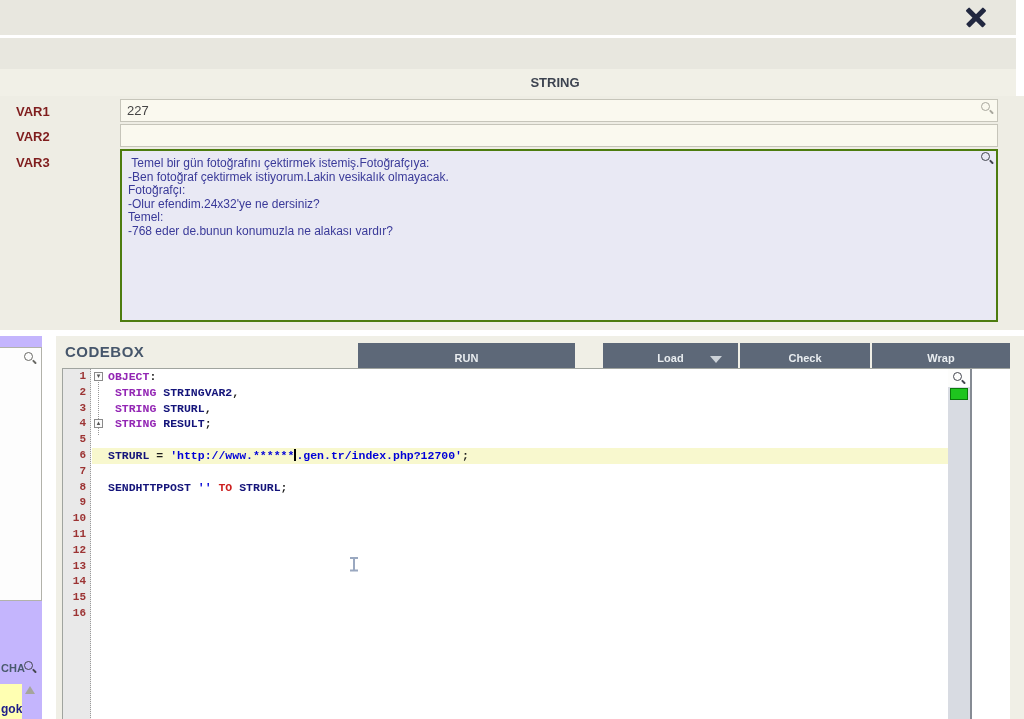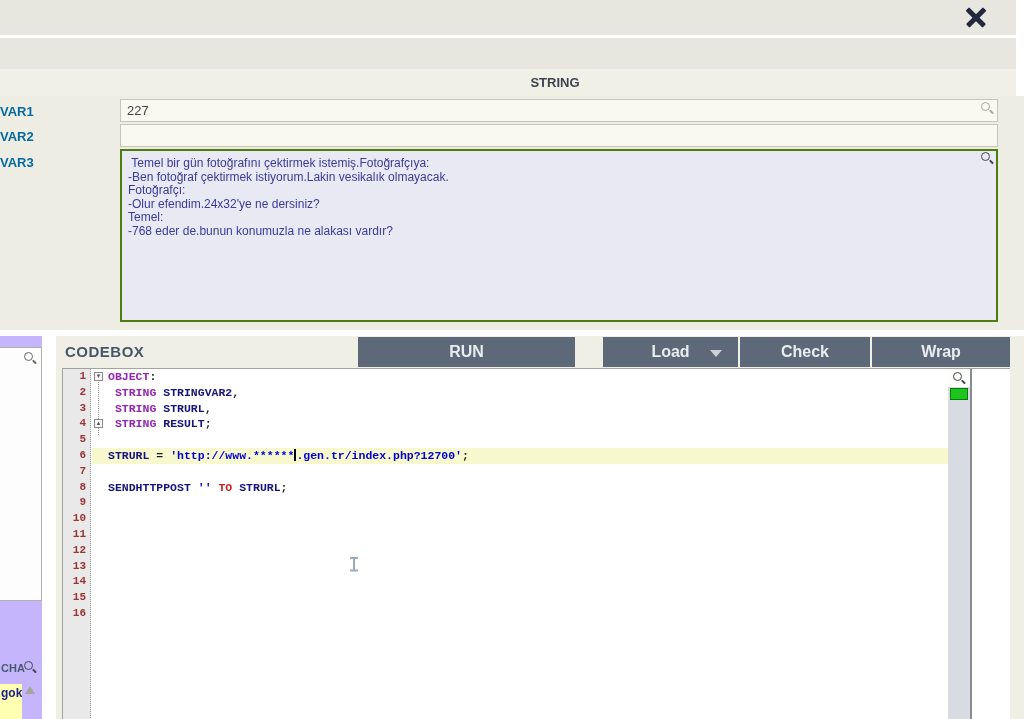--- a/index.html
+++ b/index.html
@@ -16,21 +16,21 @@
 
   
   .close-btn { position:absolute; left:962px; top:3px; width:28px; height:28px; cursor:pointer; }
   .close-btn::before, .close-btn::after { content:""; position:absolute; left:2px; top:12px;
       width:24px; height:4.5px; background:#222840; border-radius:1px; }
   .close-btn::before { transform:rotate(45deg); }
   .close-btn::after  { transform:rotate(-45deg); }
 
   
   .content { position:absolute; left:0; top:96px; width:1024px; height:234px; background:#eeede4; }
-  .fld-label { position:absolute; left:0; font-size:13px; font-weight:600; color:#0369a1; }
+  .fld-label { position:absolute; left:16px; font-size:13px; font-weight:600; color:#7f1d1d; }
   .txt-input { position:absolute; left:120px; width:878px; height:23px; background:#faf9ef;
                border:1px solid #c6c5ba; font-size:13px; color:#454545; padding:2px 18px 2px 6px;
                font-family:"Liberation Sans", sans-serif; }
   .var3-box { position:absolute; left:120px; top:53px; width:878px; height:173px;
               background:#e9e9f4; border:2px solid #4d7c0f; padding:6px 18px 4px 6px; }
   .var3-text { font-size:12px; line-height:13.5px; color:#3a3a99; white-space:pre-wrap;
                font-family:"Liberation Sans", sans-serif; }
 
   
   .mag { position:absolute; width:13px; height:13px; }
@@ -47,32 +47,32 @@
 
   
   .bottom { position:absolute; left:0; top:336px; width:1024px; height:383px; background:#ffffff; }
 
   
   .left-strip { position:absolute; left:0; top:0; width:42px; height:383px; background:#c4b5fd; }
   .left-listbox { position:absolute; left:-2px; top:11px; width:44px; height:254px; background:#fdfdfd;
                   border:1px solid #b2b2aa; }
   .left-cha-label { position:absolute; left:1px; top:326px; font-size:11px; font-weight:600; color:#4a5a6e; }
   .left-item-sel { position:absolute; left:0; top:348px; width:22px; height:35px; background:#ffffb2;
-                   font-size:12px; font-weight:700; color:#20208a; padding:2px 0 0 1px; overflow:hidden; }
+                   font-size:12px; font-weight:700; color:#20208a; padding:18px 0 0 1px; overflow:hidden; }
   .scroll-up-arrow { position:absolute; left:25px; top:350px; width:0; height:0;
                      border-left:5px solid transparent; border-right:5px solid transparent;
                      border-bottom:8px solid #a5a59b; }
   .gap-col { position:absolute; left:42px; top:0; width:14px; height:383px; background:#ffffff; }
 
   
   .codebox { position:absolute; left:56px; top:0; width:968px; height:383px; background:#f0efe6; }
   .codebox-title { position:absolute; left:9px; top:7px; font-size:15px; font-weight:700;
                    color:#46566b; letter-spacing:0.5px; }
-  .cb-btn { position:absolute; top:1px; height:30px; background:#5d6878; color:#e9edf0;
-            font-size:16px; font-weight:600; text-align:center; line-height:30px; cursor:pointer;
+  .cb-btn { position:absolute; top:7px; height:30px; background:#5d6878; color:#e9edf0;
+            font-size:11px; font-weight:600; text-align:center; line-height:30px; cursor:pointer;
             font-family:"Liberation Sans", sans-serif; }
   .btn-run   { left:302px; width:217px; }
   .btn-load  { left:547px; width:135px; }
   .btn-check { left:684px; width:130px; }
   .btn-wrap  { left:816px; width:138px; }
   .dd-arrow { position:absolute; right:16px; top:13px; width:0; height:0;
               border-left:6px solid transparent; border-right:6px solid transparent;
               border-top:7px solid #ccd2d8; }
 
   

